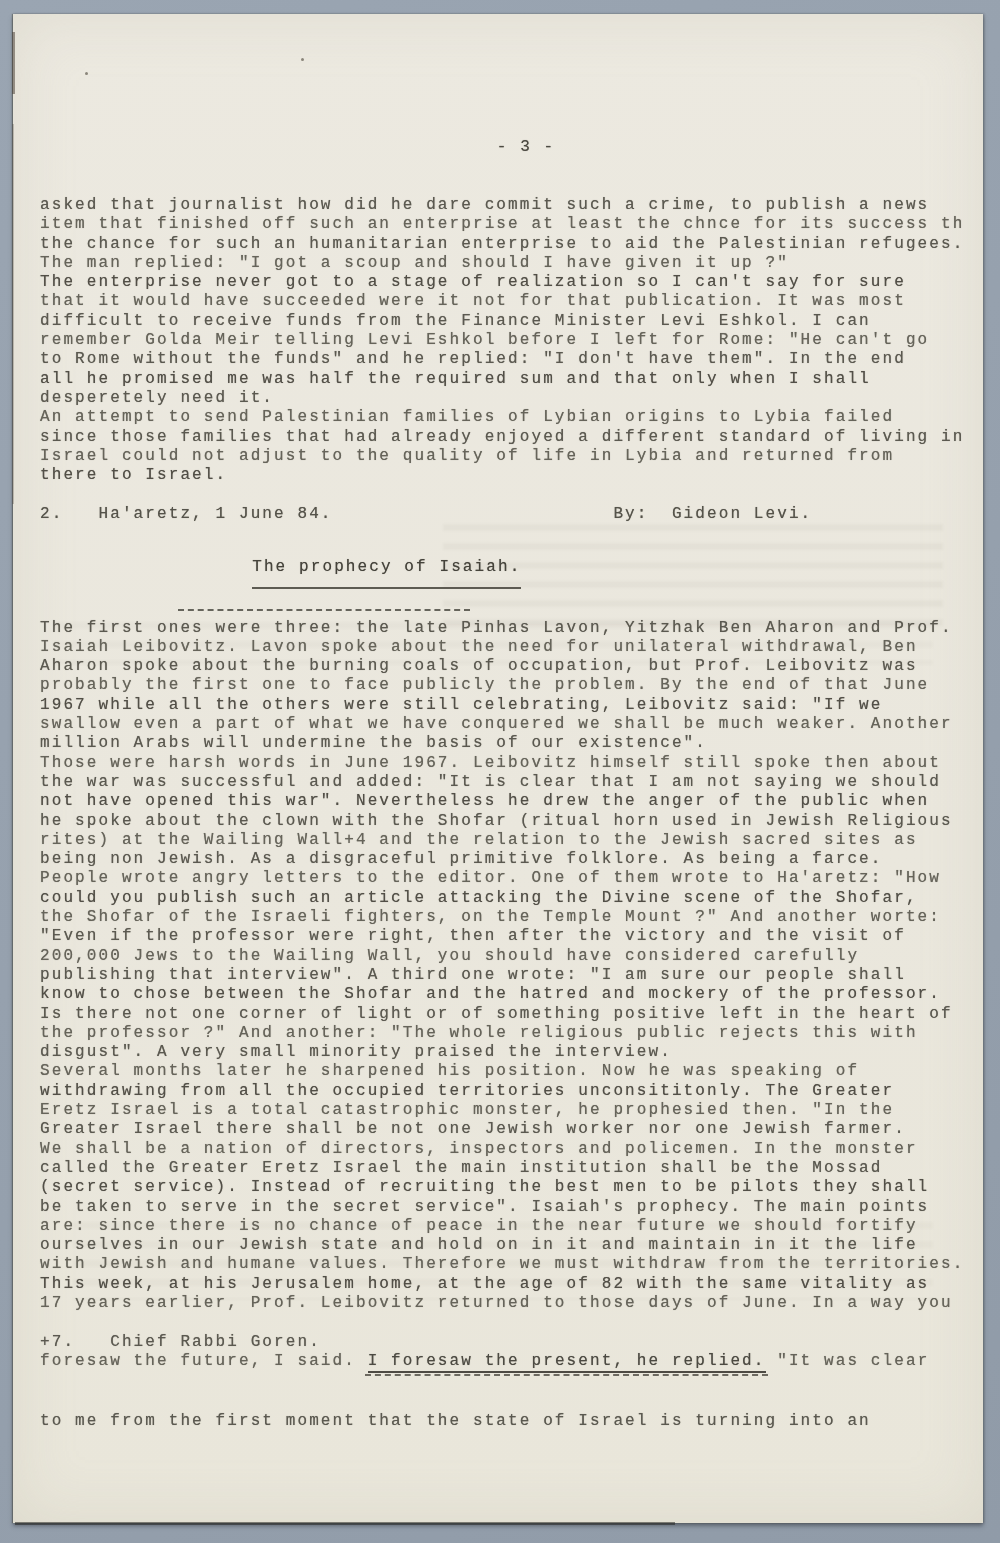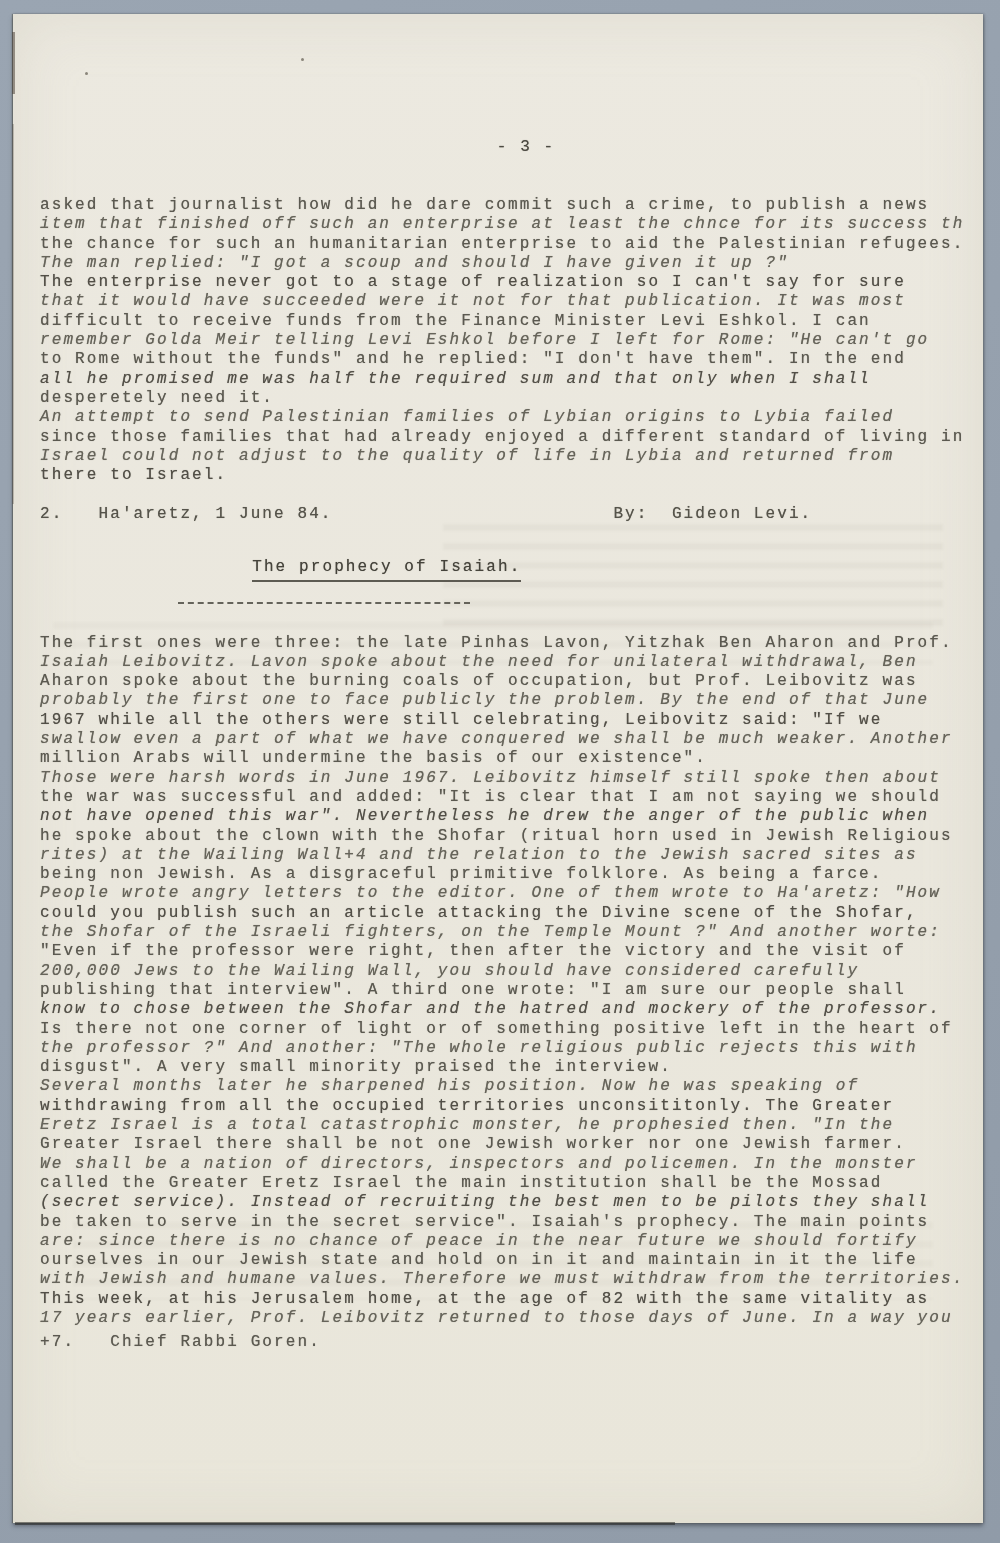--- a/index.html
+++ b/index.html
@@ -22,26 +22,26 @@
   .bottom-edge{position:absolute;left:2px;bottom:-2px;width:660px;height:3px;background:rgba(38,38,35,.55);}
   .speck{position:absolute;width:3px;height:3px;border-radius:50%;background:#8a857a;}
 
   .typed{
     color:#5b5950;
     font-size:16px;line-height:19.3px;letter-spacing:2.1px;
     white-space:pre;
     text-shadow:0 0 0.7px rgba(92,90,80,.75);
   }
   .tline{white-space:pre;}
-  .tline:nth-child(2n){color:#66645a;font-style:italic;}
+  .tline:nth-child(2n){color:#66645a;}
   .tline:nth-child(5n){color:#524f47;}
   .block{position:absolute;left:27px;}
   .page-number{position:absolute;left:0;top:124px;width:100%;text-align:center;padding-left:56px;box-sizing:border-box;color:#4c4a42;}
   .heading-wrap{position:absolute;left:169px;top:525px;}
-  .heading-text{display:inline-block;color:#45433b;border-bottom:2px solid rgba(68,66,57,.85);padding-bottom:2px;}
+  .heading-text{display:inline-block;color:#45433b;border-bottom:2px solid rgba(68,66,57,.85);padding-bottom:9px;}
   .heading-dash{width:292px;height:0;border-bottom:2px dashed rgba(68,66,57,.8);margin-top:1px;margin-left:-4px;}
   .phrase-underlined{
     position:relative;display:inline-block;
     color:#4c4a42;
     border-bottom:2px solid rgba(55,52,45,.88);
   }
   .phrase-underlined::after{
     content:"";position:absolute;left:-3px;right:-2px;bottom:-5px;height:0;
     border-bottom:2px dashed rgba(55,52,45,.7);
   }
@@ -71,20 +71,22 @@
 
     <div class="typed block" style="top:182px;"><div class="tline">asked that journalist how did he dare commit such a crime, to publish a news</div><div class="tline">item that finished off such an enterprise at least the chnce for its success th</div><div class="tline">the chance for such an humanitarian enterprise to aid the Palestinian refugees.</div><div class="tline">The man replied: "I got a scoup and should I have given it up ?"</div><div class="tline">The enterprise never got to a stage of realization so I can't say for sure</div><div class="tline">that it would have succeeded were it not for that publication. It was most</div><div class="tline">difficult to receive funds from the Finance Minister Levi Eshkol. I can</div><div class="tline">remember Golda Meir telling Levi Eshkol before I left for Rome: "He can't go</div><div class="tline">to Rome without the funds" and he replied: "I don't have them". In the end</div><div class="tline">all he promised me was half the required sum and that only when I shall</div><div class="tline">desperetely need it.</div><div class="tline">An attempt to send Palestinian families of Lybian origins to Lybia failed</div><div class="tline">since those families that had already enjoyed a different standard of living in</div><div class="tline">Israel could not adjust to the quality of life in Lybia and returned from</div><div class="tline">there to Israel.</div></div>
 
     <div class="typed block" style="top:491px;color:#55534a;text-align:center;">2.   Ha'aretz, 1 June 84.                        By:  Gideon Levi.</div>
 
     <div class="typed heading-wrap">
       <span class="heading-text">The prophecy of Isaiah.</span>
       <div class="heading-dash"></div>
     </div>
 
-    <div class="typed block" style="top:581px;">
+    <div class="typed block" style="top:566px;">
       <div><div class="tline">The first ones were three: the late Pinhas Lavon, Yitzhak Ben Aharon and Prof.</div><div class="tline">Isaiah Leibovitz. Lavon spoke about the need for unilateral withdrawal, Ben</div><div class="tline">Aharon spoke about the burning coals of occupation, but Prof. Leibovitz was</div><div class="tline">probably the first one to face publicly the problem. By the end of that June</div><div class="tline">1967 while all the others were still celebrating, Leibovitz said: "If we</div><div class="tline">swallow even a part of what we have conquered we shall be much weaker. Another</div><div class="tline">million Arabs will undermine the basis of our existence".</div><div class="tline">Those were harsh words in June 1967. Leibovitz himself still spoke then about</div><div class="tline">the war was successful and added: "It is clear that I am not saying we should</div><div class="tline">not have opened this war". Nevertheless he drew the anger of the public when</div><div class="tline">he spoke about the clown with the Shofar (ritual horn used in Jewish Religious</div><div class="tline">rites) at the Wailing Wall+4 and the relation to the Jewish sacred sites as</div><div class="tline">being non Jewish. As a disgraceful primitive folklore. As being a farce.</div><div class="tline">People wrote angry letters to the editor. One of them wrote to Ha'aretz: "How</div><div class="tline">could you publish such an article attacking the Divine scene of the Shofar,</div><div class="tline">the Shofar of the Israeli fighters, on the Temple Mount ?" And another worte:</div><div class="tline">"Even if the professor were right, then after the victory and the visit of</div><div class="tline">200,000 Jews to the Wailing Wall, you should have considered carefully</div><div class="tline">publishing that interview". A third one wrote: "I am sure our people shall</div><div class="tline">know to chose between the Shofar and the hatred and mockery of the professor.</div><div class="tline">Is there not one corner of light or of something positive left in the heart of</div><div class="tline">the professor ?" And another: "The whole religious public rejects this with</div><div class="tline">disgust". A very small minority praised the interview.</div><div class="tline">Several months later he sharpened his position. Now he was speaking of</div><div class="tline">withdrawing from all the occupied territories unconsititonly. The Greater</div><div class="tline">Eretz Israel is a total catastrophic monster, he prophesied then. "In the</div><div class="tline">Greater Israel there shall be not one Jewish worker nor one Jewish farmer.</div><div class="tline">We shall be a nation of directors, inspectors and policemen. In the monster</div><div class="tline">called the Greater Eretz Israel the main institution shall be the Mossad</div><div class="tline">(secret service). Instead of recruiting the best men to be pilots they shall</div><div class="tline">be taken to serve in the secret service". Isaiah's prophecy. The main points</div><div class="tline">are: since there is no chance of peace in the near future we should fortify</div><div class="tline">ourselves in our Jewish state and hold on in it and maintain in it the life</div><div class="tline">with Jewish and humane values. Therefore we must withdraw from the territories.</div><div class="tline">This week, at his Jerusalem home, at the age of 82 with the same vitality as</div><div class="tline">17 years earlier, Prof. Leibovitz returned to those days of June. In a way you</div></div>
+      <div class="tline"><span>foresaw the future, I said. </span><span class="phrase-underlined">I foresaw the present, he replied.</span><span> "It was clear</span></div>
+      <div class="tline">to me from the first moment that the state of Israel is turning into an</div>
     </div>
 
     <div class="typed block" style="top:1319px;">+7.   Chief Rabbi Goren.</div>
 
   </div>
 </div>
 
 </body></html>

